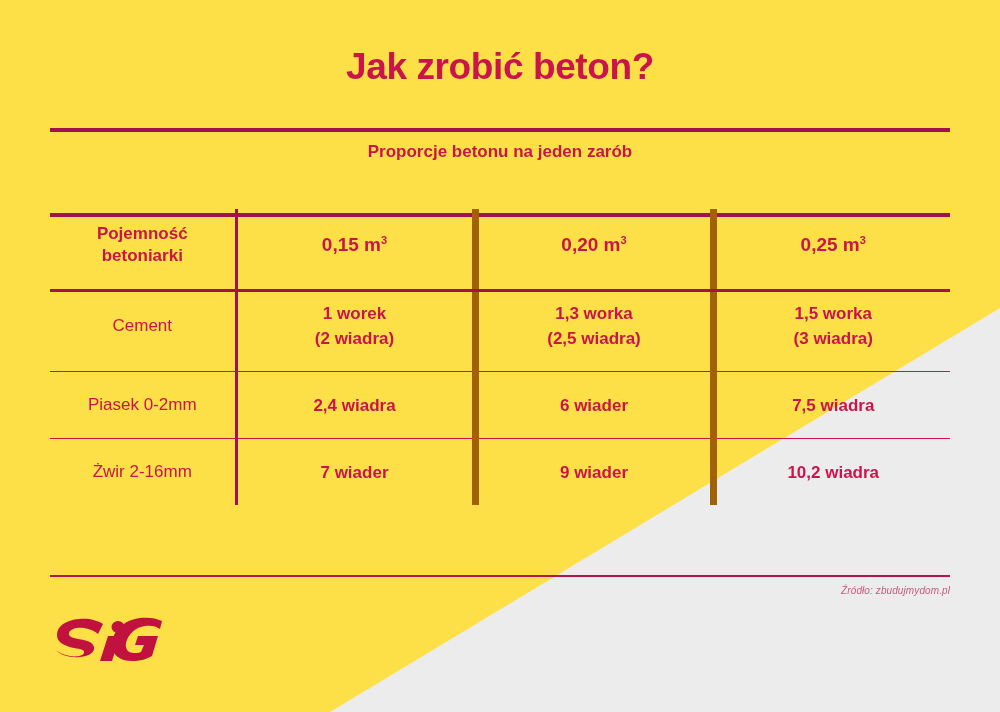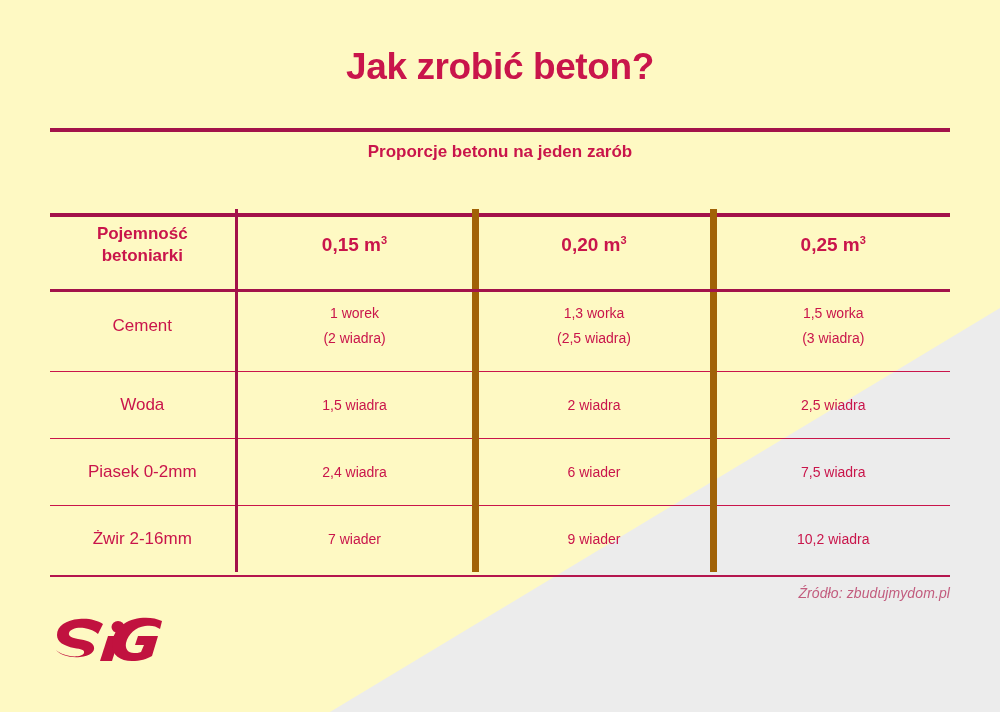--- a/index.html
+++ b/index.html
@@ -12,21 +12,21 @@
     height: 712px;
     background: #ffffff;
     font-family: "Liberation Sans", sans-serif;
     overflow: hidden;
   }
 
   #page {
     position: relative;
     width: 1000px;
     height: 712px;
-    background: #fef9c3;
+    background: #fde047;
     overflow: hidden;
   }
 
   
   #corner-wedge {
     position: absolute;
     left: 0;
     top: 0;
     width: 1000px;
     height: 712px;
@@ -156,34 +156,34 @@
     font-size: 11px;
     vertical-align: super;
     line-height: 0;
   }
 
   .row-label {
     font-size: 17px;
     font-weight: normal;
   }
   .cell-val {
-    font-size: 14px;
-    font-weight: normal;
+    font-size: 17px;
+    font-weight: bold;
     line-height: 25px;
   }
   .cell-val .sub {
     display: block;
   }
 
   
   .source {
     position: absolute;
     right: 50px;
     top: 585px;
-    font-size: 14px;
+    font-size: 10px;
     font-style: italic;
     color: #C25C7E;
     letter-spacing: 0.1px;
   }
 
   
   .logo {
     position: absolute;
     left: 50px;
     top: 614px;
@@ -246,26 +246,20 @@
           <td class="cell-val div-thin">
             <span>1,3 worka</span>
             <span class="sub">(2,5 wiadra)</span>
           </td>
           <td class="cell-val div-thin">
             <span>1,5 worka</span>
             <span class="sub">(3 wiadra)</span>
           </td>
         </tr>
 
-        <tr class="row-std">
-          <td class="row-label rowsep">Woda</td>
-          <td class="cell-val div-thick rowsep">1,5 wiadra</td>
-          <td class="cell-val div-thin rowsep">2 wiadra</td>
-          <td class="cell-val div-thin rowsep">2,5 wiadra</td>
-        </tr>
 
         <tr class="row-std">
           <td class="row-label rowsep">Piasek 0-2mm</td>
           <td class="cell-val div-thick rowsep">2,4 wiadra</td>
           <td class="cell-val div-thin rowsep">6 wiader</td>
           <td class="cell-val div-thin rowsep">7,5 wiadra</td>
         </tr>
 
         <tr class="row-std">
           <td class="row-label rowsep">Żwir 2-16mm</td>

